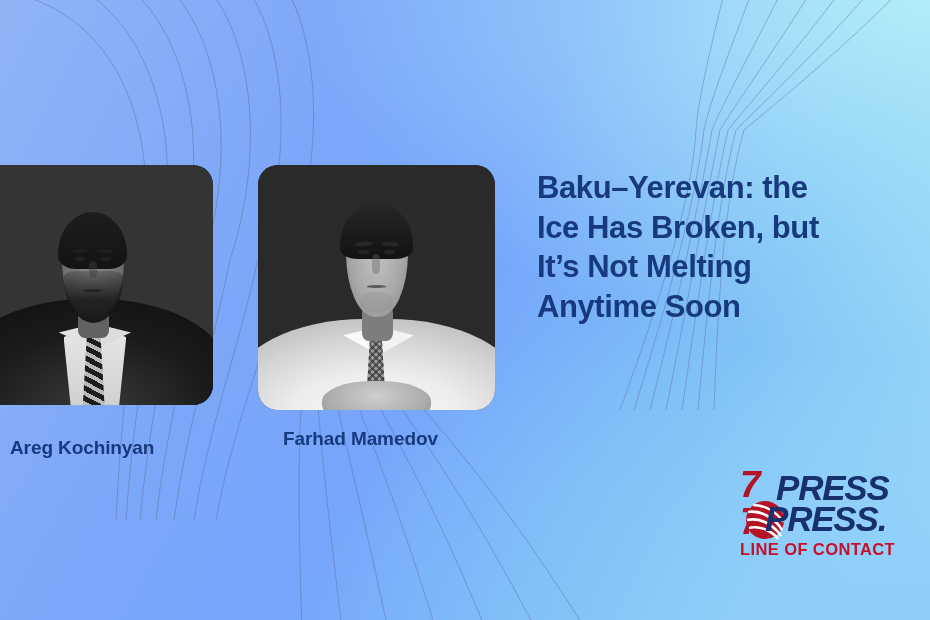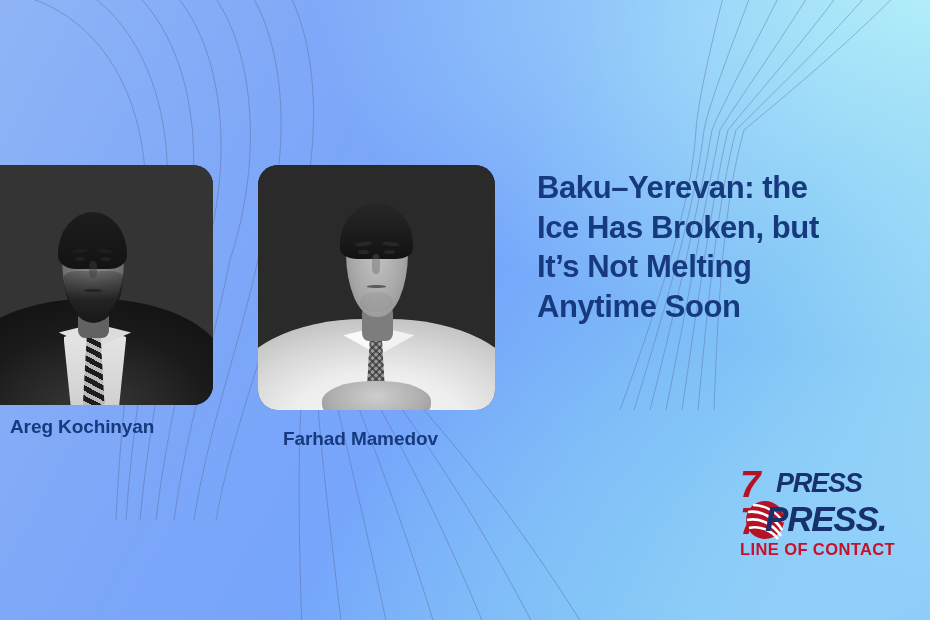--- a/index.html
+++ b/index.html
@@ -143,21 +143,21 @@
 
   
   .name {
     position:absolute;
     color:#163a7d;
     font-weight:700;
     font-size:19px;
     letter-spacing:-.1px;
     white-space:nowrap;
   }
-  #name-left  { left:10px;  top:416px;text-align:right; }
+  #name-left  { left:10px;  top:437px;text-align:right; }
   #name-right { left:283px; top:428px; }
 
   
   #headline {
     position:absolute;
     left:537px; top:168px;
     width:420px;
     color:#163a7d;
     font-weight:700;
     font-size:31px;
@@ -177,21 +177,21 @@
   .logo-word {
     position:absolute;
     font-weight:700;
     font-style:italic;
     letter-spacing:-1.2px;
     white-space:nowrap;
     line-height:1;
   }
   #logo-press {
     left:36px; top:4px;
-    font-size:27px;
+    font-size:35px;
     color:#17306e;
   }
   #logo-clubs {
     left:25px; top:35px;
     font-size:35px;
     color:#17306e;
   }
   #logo-num {
     left:198px; top:3px;
     font-size:37px;

